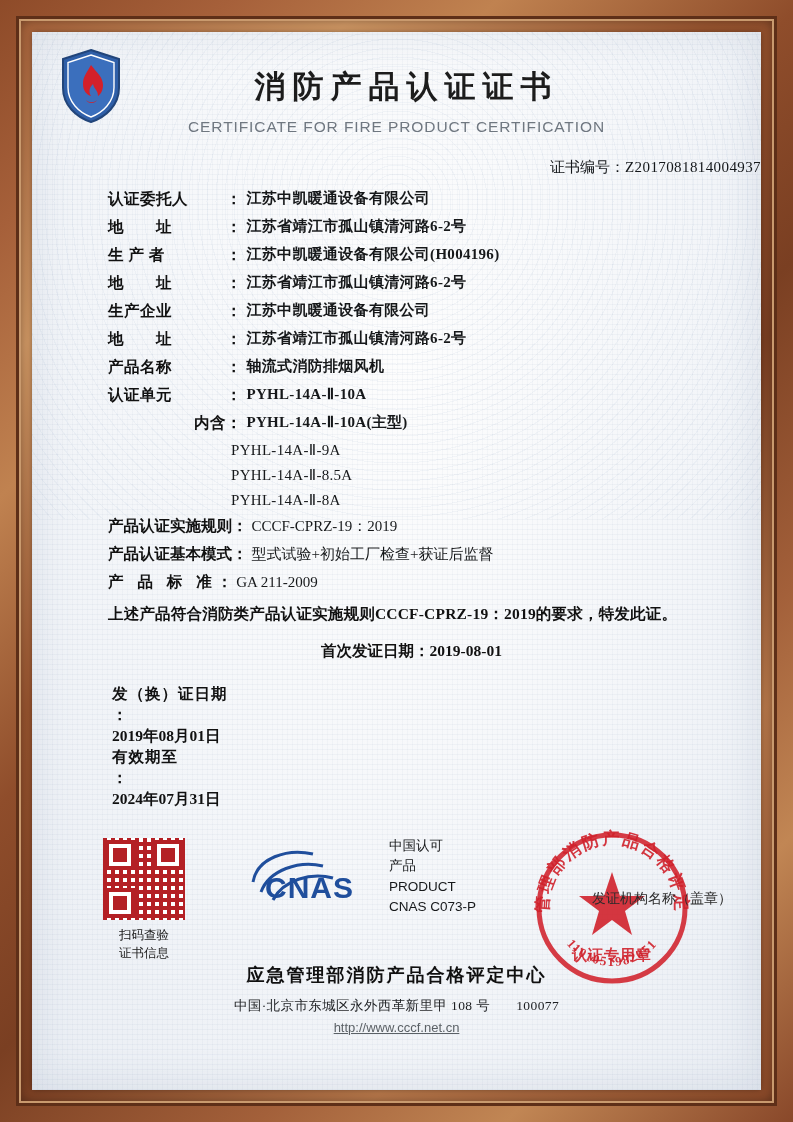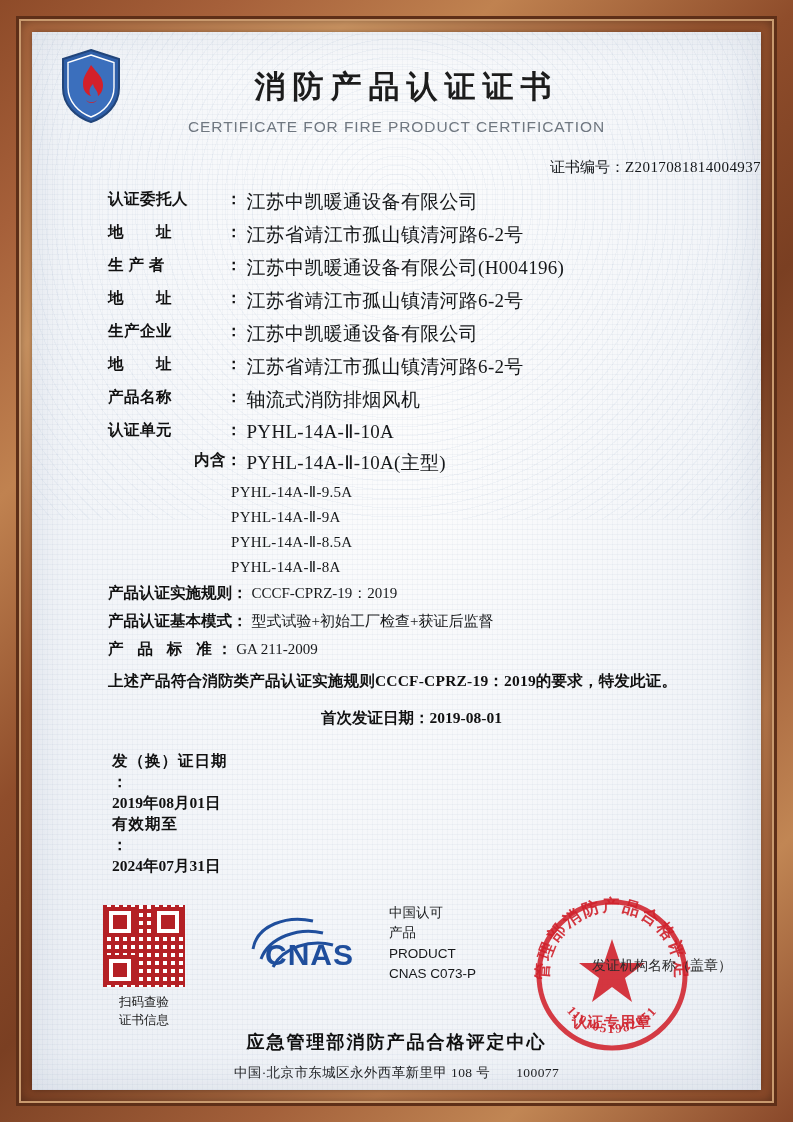--- a/index.html
+++ b/index.html
@@ -127,23 +127,24 @@
     white-space: nowrap;
   }
   .field-colon {
     flex: 0 0 auto;
     font-size: 15.5px;
     font-weight: bold;
     color: #111;
     margin-right: 5px;
   }
   .field-value {
-    font-size: 19px;
+    font-size: 15px;
     color: #16181a;
     letter-spacing: 0.3px;
+    font-weight: bold;
   }
   .sub-row {
     display: flex;
     margin-bottom: 7px;
   }
   .sub-label {
     width: 118px;
     flex: 0 0 118px;
     text-align: right;
     padding-right: 0;
@@ -419,21 +420,20 @@
         <span class="field-label">认证单元</span>
         <span class="field-colon">：</span>
         <span class="field-value">PYHL-14A-Ⅱ-10A</span>
       </div>
 
       <div class="sub-row">
         <span class="sub-label">内含</span>
         <span class="sub-colon">：</span>
         <span class="field-value">PYHL-14A-Ⅱ-10A(主型)</span>
       </div>
-      <div class="unit-extra">PYHL-14A-Ⅱ-9.5A</div>
       <div class="unit-extra">PYHL-14A-Ⅱ-9A</div>
       <div class="unit-extra">PYHL-14A-Ⅱ-8.5A</div>
       <div class="unit-extra">PYHL-14A-Ⅱ-8A</div>
 
       <div class="wide-row">
         <span class="wide-label">产品认证实施规则</span>
         <span class="wide-label">：</span>
         <span class="wide-value">CCCF-CPRZ-19：2019</span>
       </div>
       <div class="wide-row">

